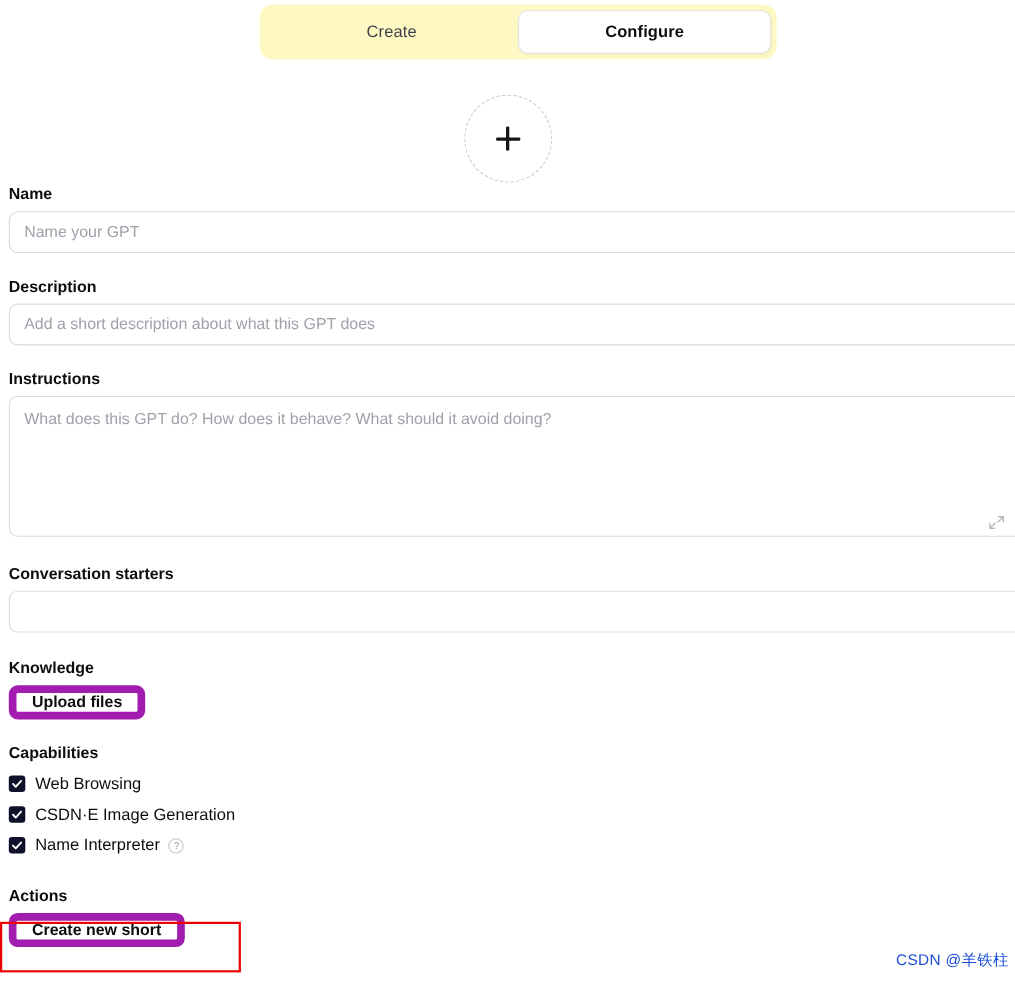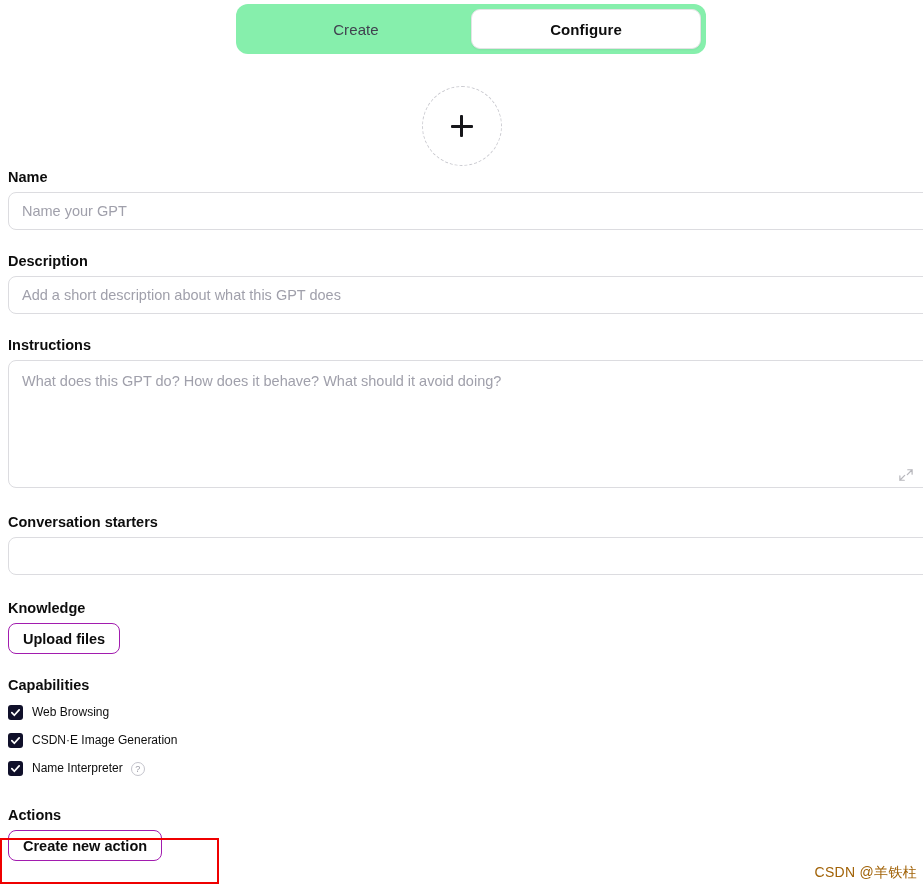--- a/index.html
+++ b/index.html
@@ -19,21 +19,21 @@
     background: #ffffff;
   }
 
   
   .tabbar {
     position: absolute;
     left: 236px;
     top: 4px;
     width: 470px;
     height: 50px;
-    background: #86efac;
+    background: #fef9c3;
     border-radius: 12px;
     display: flex;
     align-items: center;
     padding: 5px;
     gap: 0;
   }
   .tab {
     flex: 1 1 50%;
     height: 40px;
     display: flex;
@@ -169,21 +169,21 @@
   }
 
   
   .pill-button {
     display: inline-flex;
     align-items: center;
     justify-content: center;
     height: 31px;
     padding: 0 14px;
     margin-left: 8px;
-    border: 1px solid #a21caf;
+    border: 7px solid #a21caf;
     border-radius: 8px;
     background: #fff;
     font-size: 14.5px;
     font-weight: 700;
     font-family: "Liberation Sans", sans-serif;
     color: #0d0d0d;
     cursor: pointer;
     white-space: nowrap;
   }
 
@@ -201,21 +201,21 @@
     border-radius: 3px;
     background: #10102a;
     display: inline-flex;
     align-items: center;
     justify-content: center;
     margin-right: 9px;
     cursor: pointer;
     flex: 0 0 auto;
   }
   .cap-label {
-    font-size: 12px;
+    font-size: 15px;
     color: #0d0d0d;
     line-height: 19px;
   }
   .help-icon {
     margin-left: 8px;
     width: 14px;
     height: 14px;
     border-radius: 50%;
     border: 1px solid #c4c4cc;
     color: #9a9aa4;
@@ -238,21 +238,21 @@
     border: 2px solid #ef0000;
     pointer-events: none;
   }
 
   
   .watermark {
     position: absolute;
     right: 6px;
     bottom: 12px;
     font-size: 14px;
-    color: #a16207;
+    color: #1d4ed8;
     letter-spacing: .3px;
     user-select: none;
     white-space: nowrap;
   }
 </style>
 </head>
 <body>
 
 <div id="root">
 
@@ -346,21 +346,21 @@
         </span>
         <span class="cap-label">Name Interpreter</span>
         <span class="help-icon">?</span>
       </div>
     </div>
 
     <div style="height:22px"></div>
 
     <div class="group">
       <div class="field-label">Actions</div>
-      <button class="pill-button">Create new action</button>
+      <button class="pill-button">Create new short</button>
     </div>
 
   </div>
 
   <div class="annotation-box"></div>
 
   <div class="watermark">CSDN @羊铁柱</div>
 
 </div>
 

